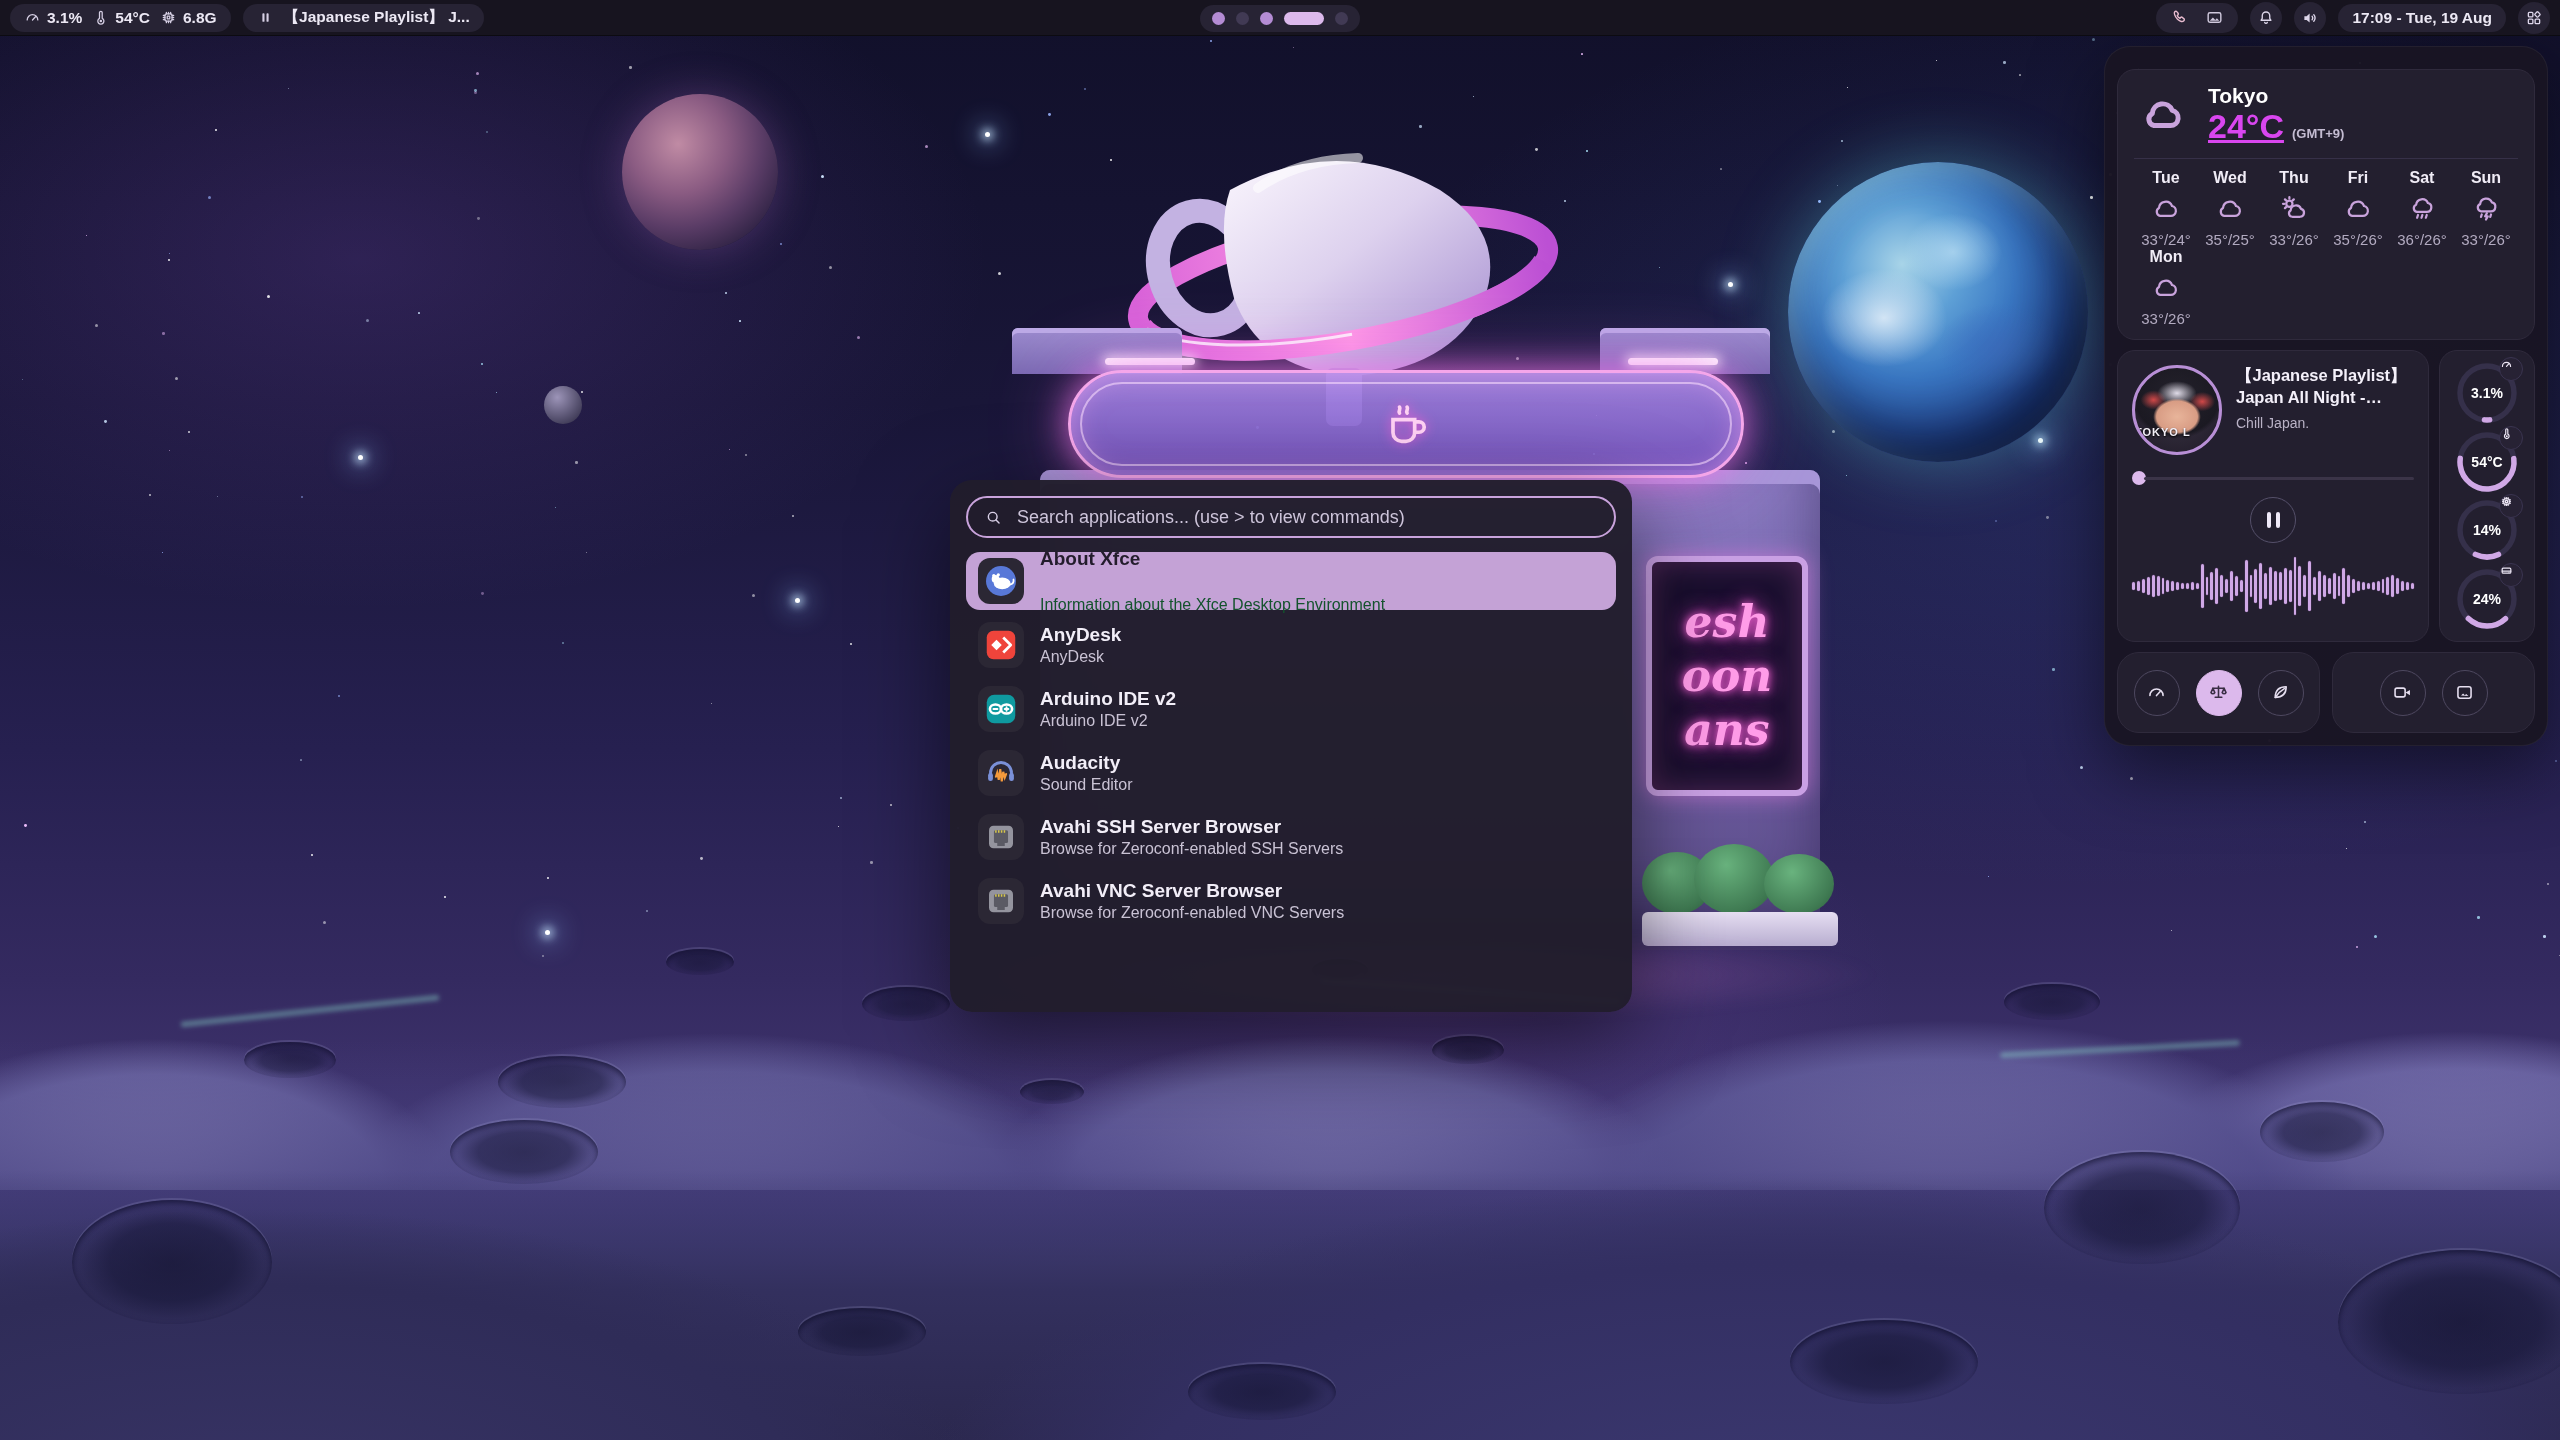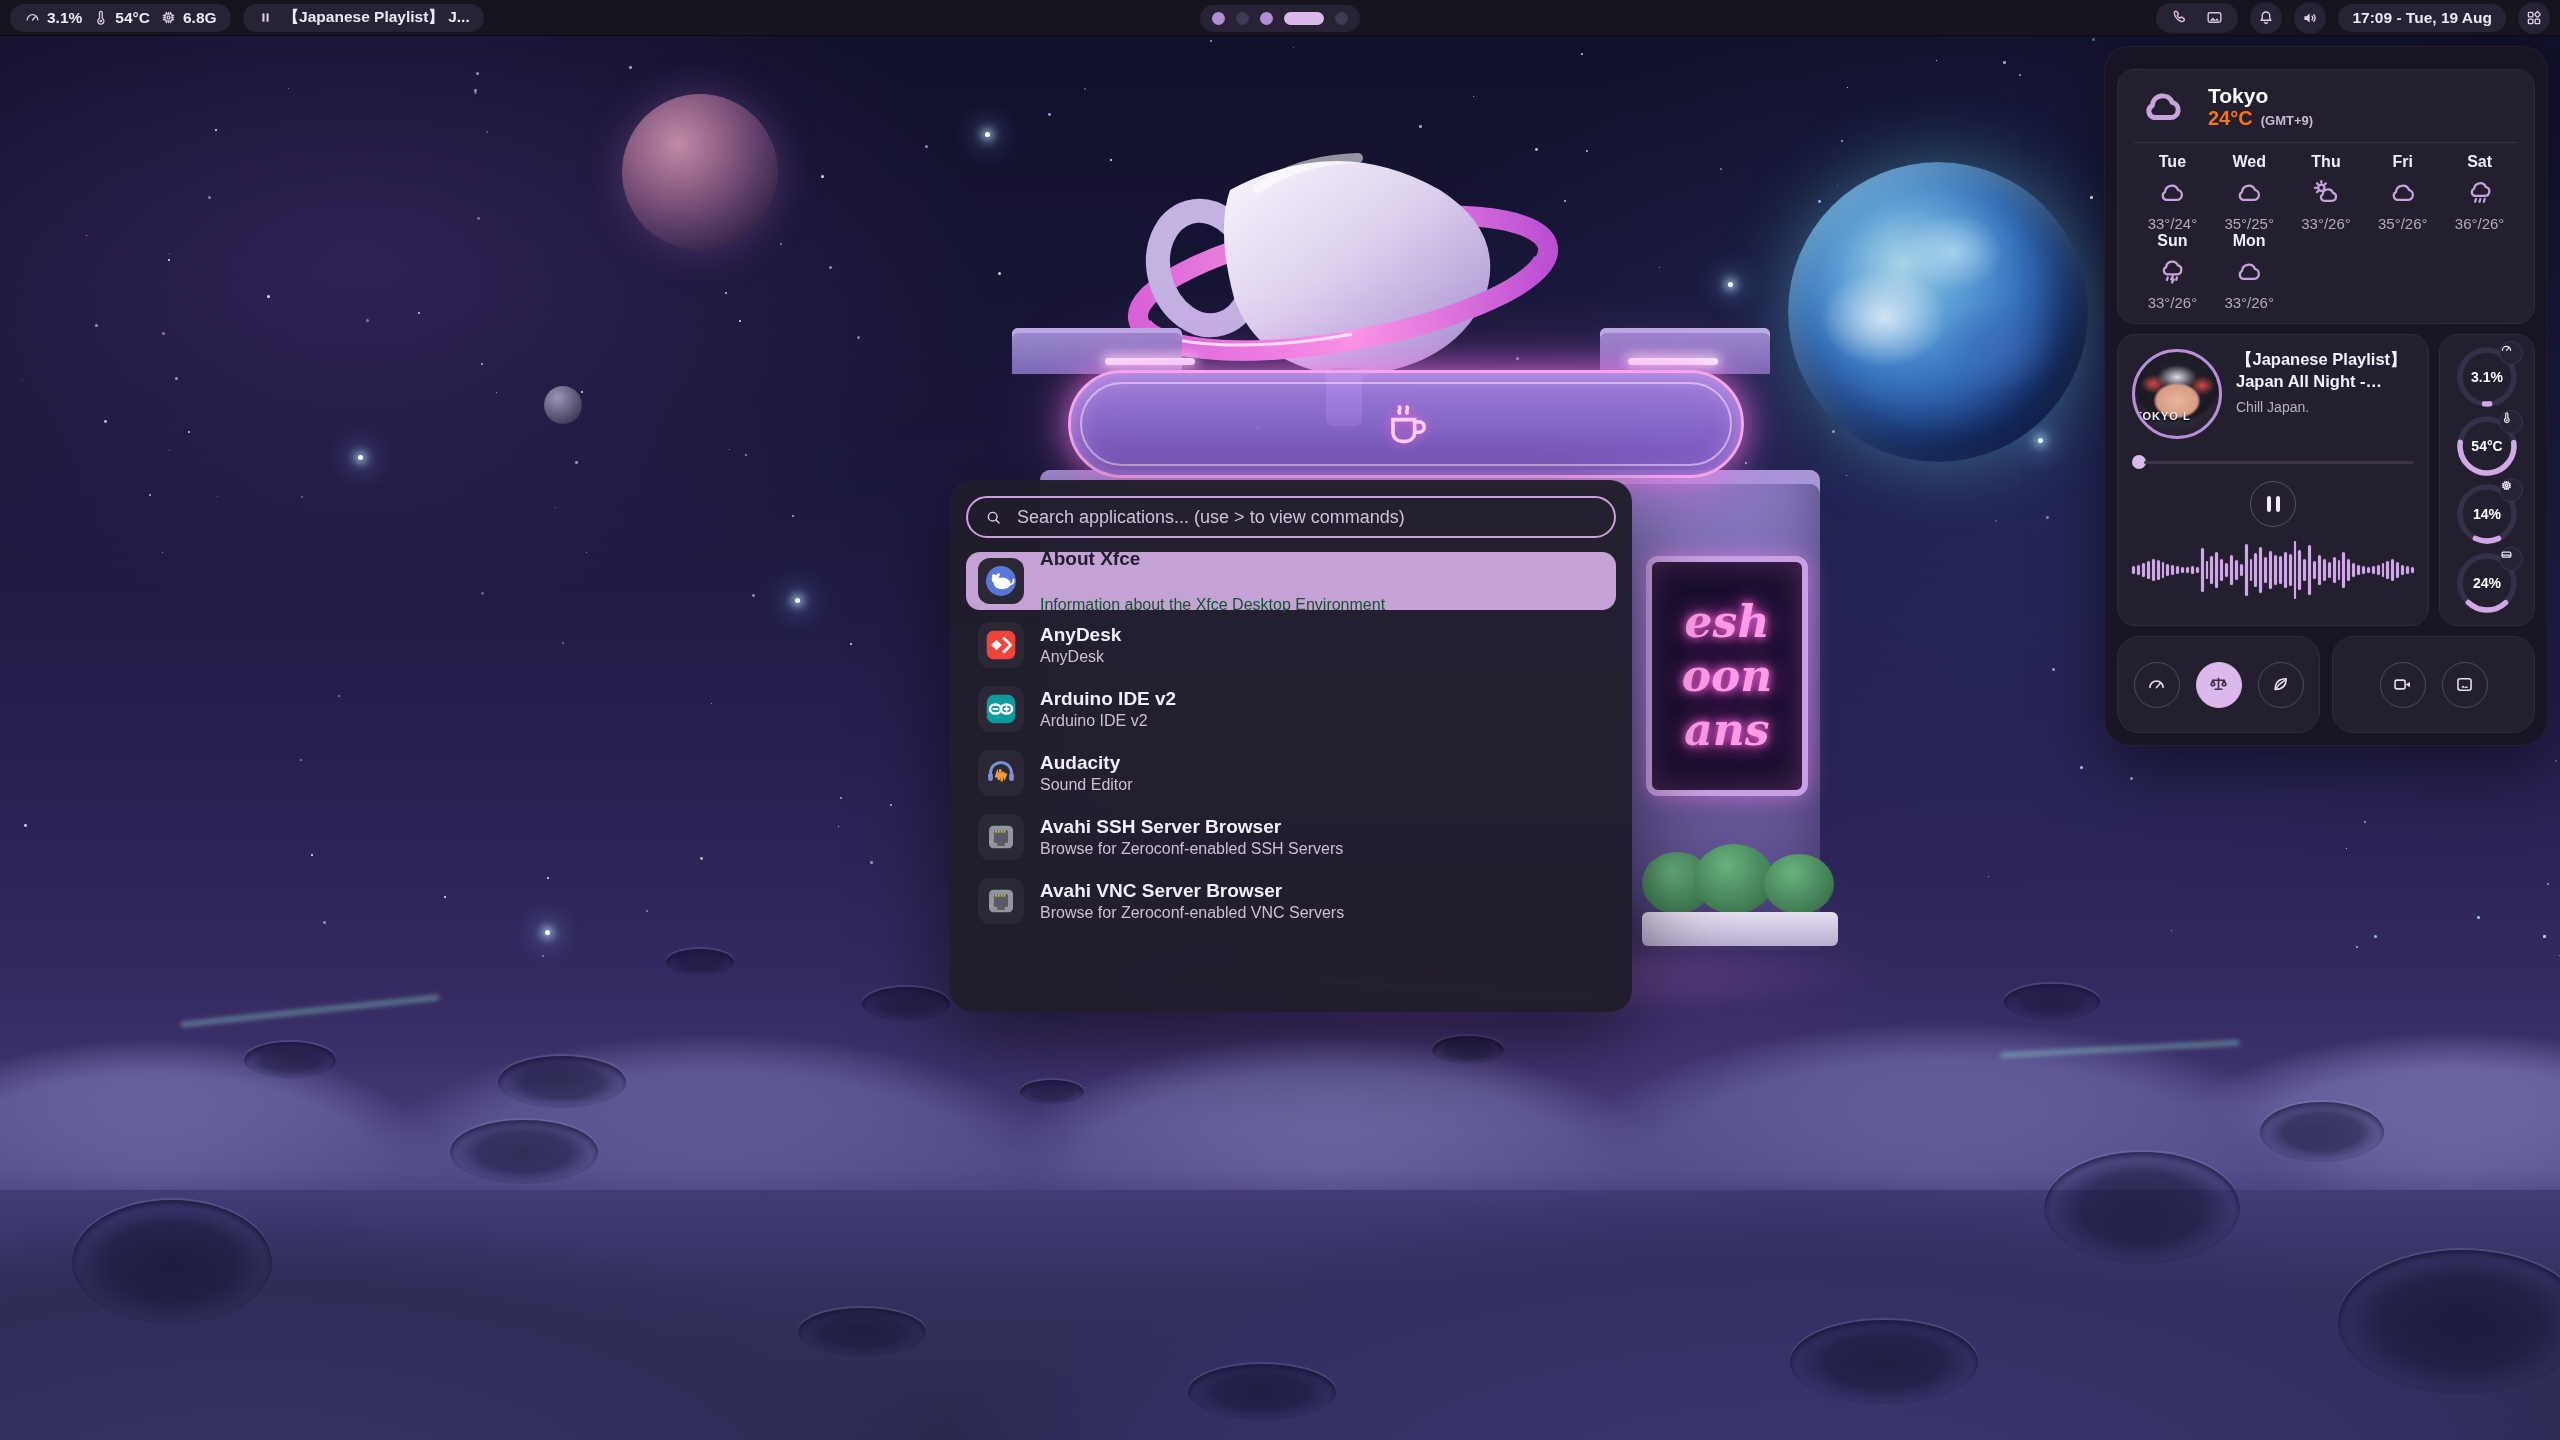--- a/index.html
+++ b/index.html
@@ -144,24 +144,24 @@
   .round-btn{width:38px;height:38px;border-radius:50%;border:1px solid #4a4458;display:flex;
     align-items:center;justify-content:center;color:#e8e2f2;flex:none;}
   .round-btn .ic{width:19px;height:19px;}
 
   #weather-card{margin-top:10px;padding:14px 16px 12px;}
   #weather-head{display:flex;align-items:center;gap:16px;}
   #weather-head .ic{width:58px;height:46px;color:#c9a3dc;}
   #weather-head .ic *{stroke-width:2.6;}
   #weather-city{font-size:21px;font-weight:bold;color:#fff;line-height:1.1;}
   #weather-temp-row{display:flex;align-items:baseline;gap:8px;}
-  #weather-temp{font-size:20px;font-weight:bold;color:#f97316;}
+  #weather-temp{font-size:34px;font-weight:bold;color:#d946ef;text-decoration:underline;}
   #weather-tz{font-size:13px;font-weight:bold;color:#c4bcd2;}
   #weather-divider{height:1px;background:#363048;margin:12px 0 10px;}
-  #forecast{display:grid;grid-template-columns:repeat(5,1fr);}
+  #forecast{display:grid;grid-template-columns:repeat(6,1fr);}
   .fc-col{display:flex;flex-direction:column;align-items:center;gap:7px;}
   .fc-day{font-size:16px;font-weight:bold;color:#f0ecf6;}
   .fc-col .ic{width:30px;height:30px;color:#c9a3dc;}
   .fc-temps{font-size:15px;color:#b2aac0;}
 
   #row3{margin-top:10px;display:flex;gap:10px;height:292px;}
   #music-card{flex:1;padding:14px;display:flex;flex-direction:column;min-width:0;}
   #music-top{display:flex;gap:14px;}
   #album-art{width:90px;height:90px;border-radius:50%;border:3px solid #b88fd6;flex:none;position:relative;overflow:hidden;
     background:

